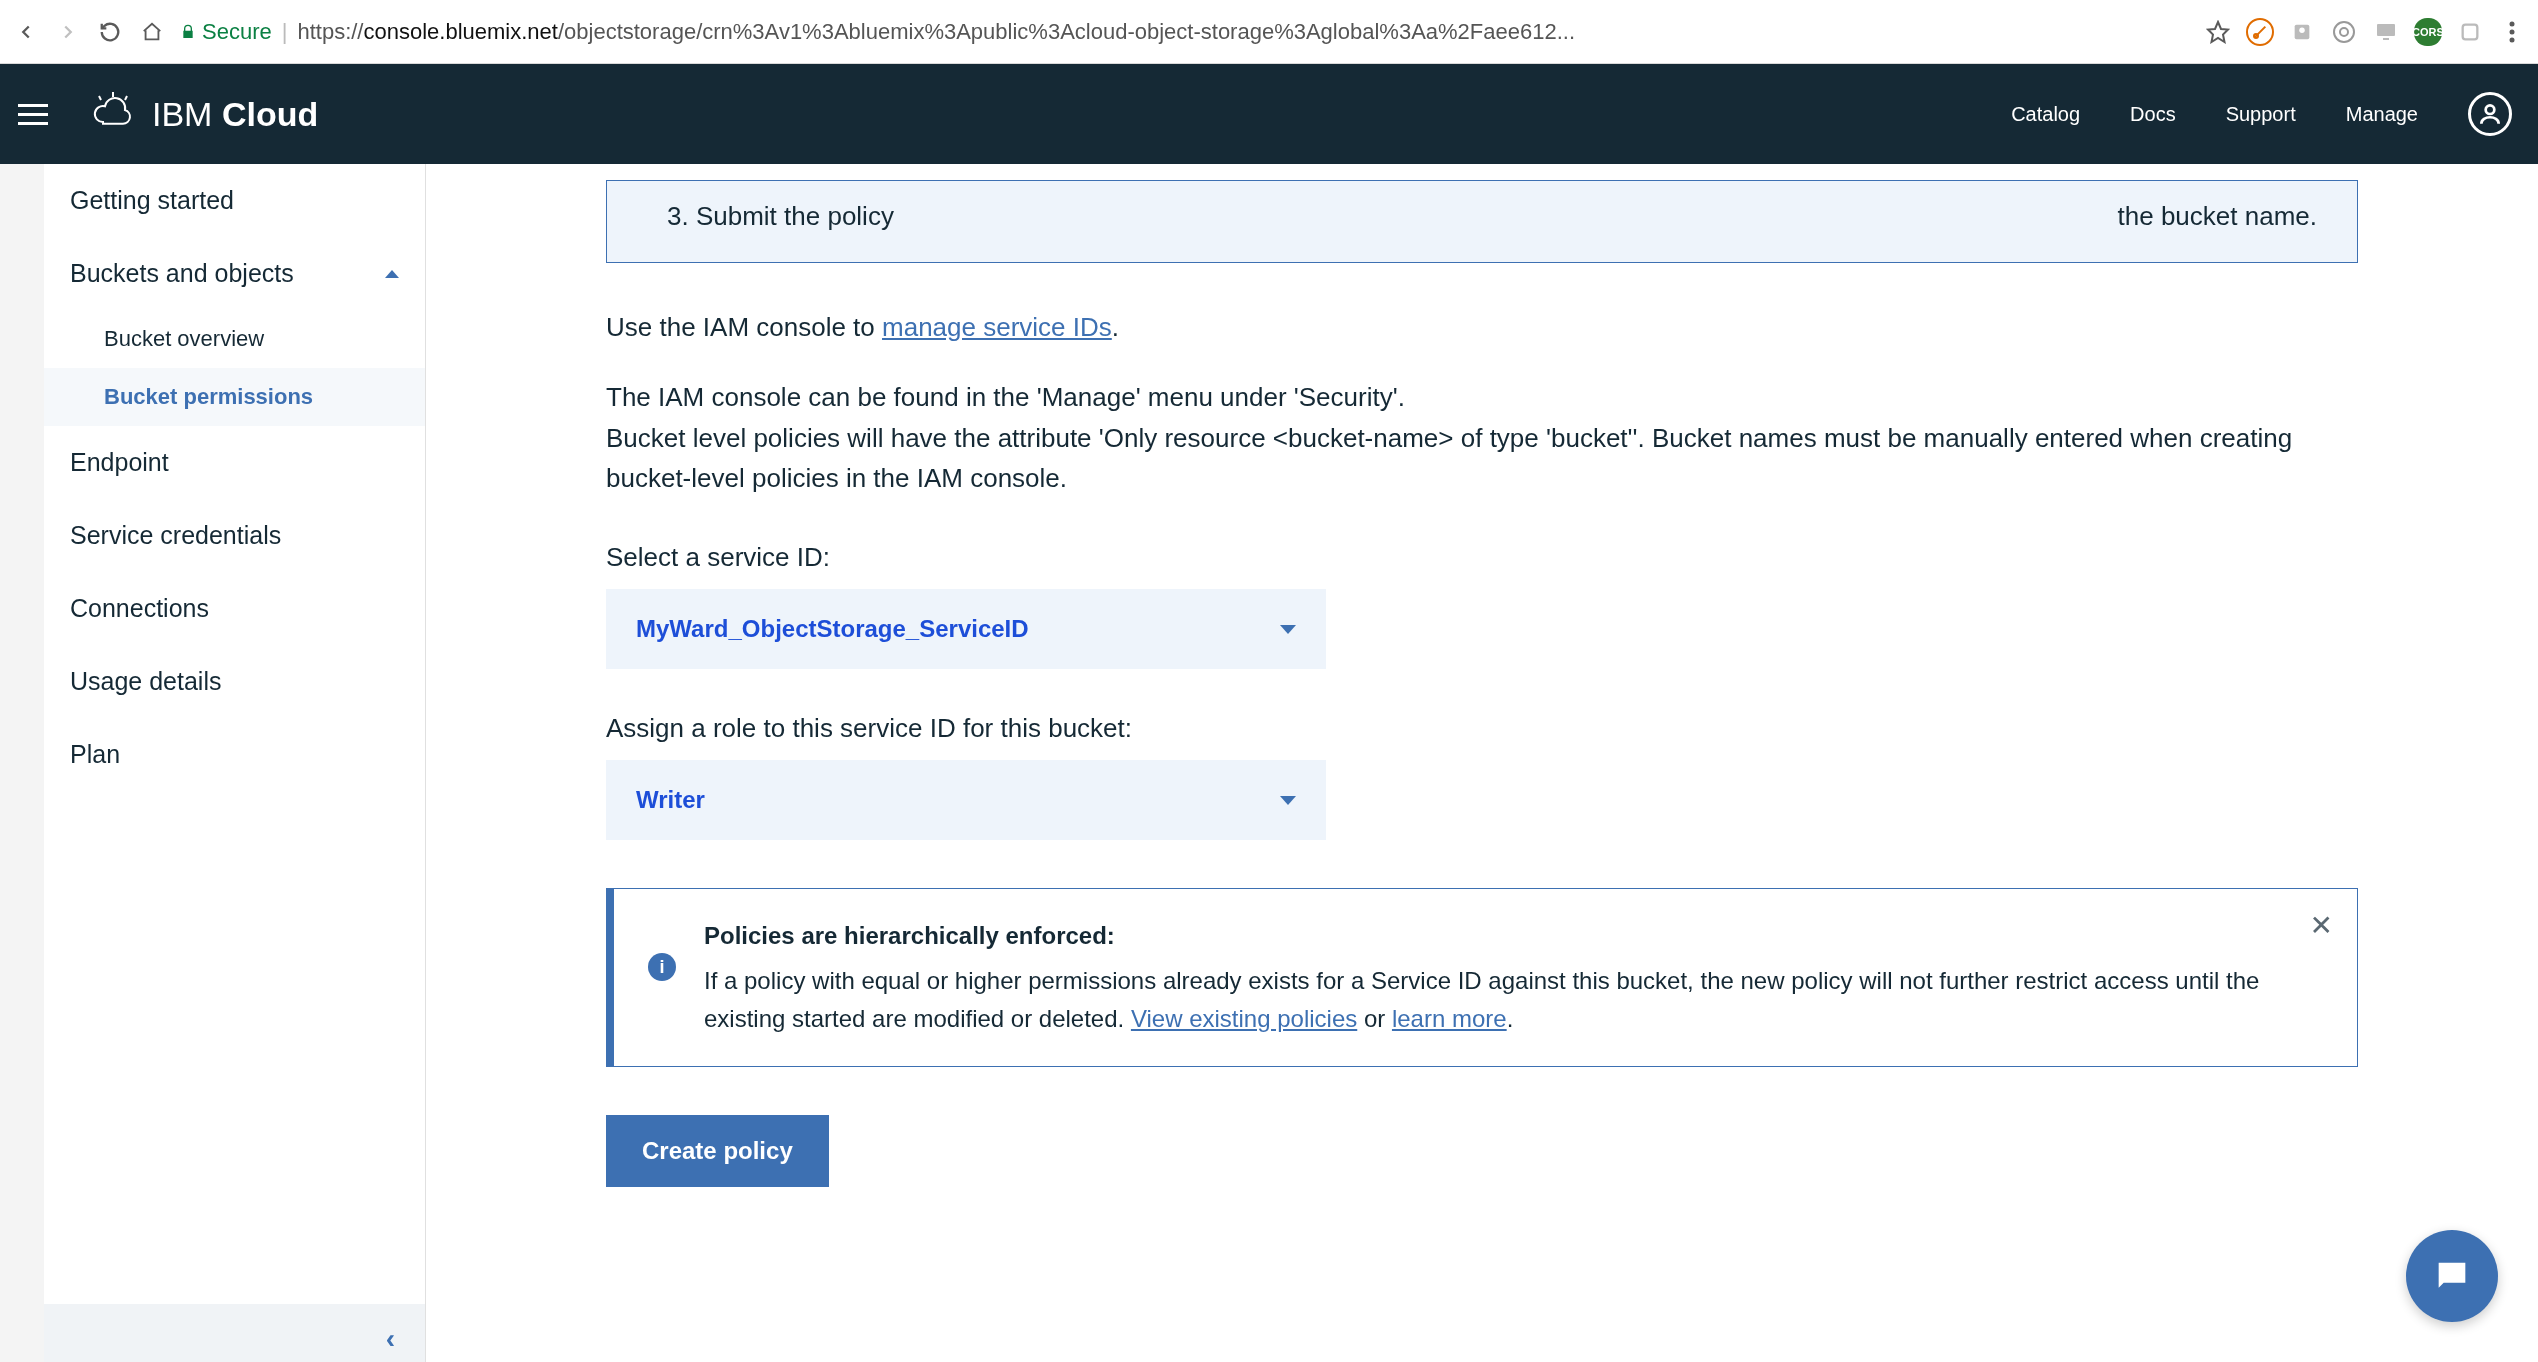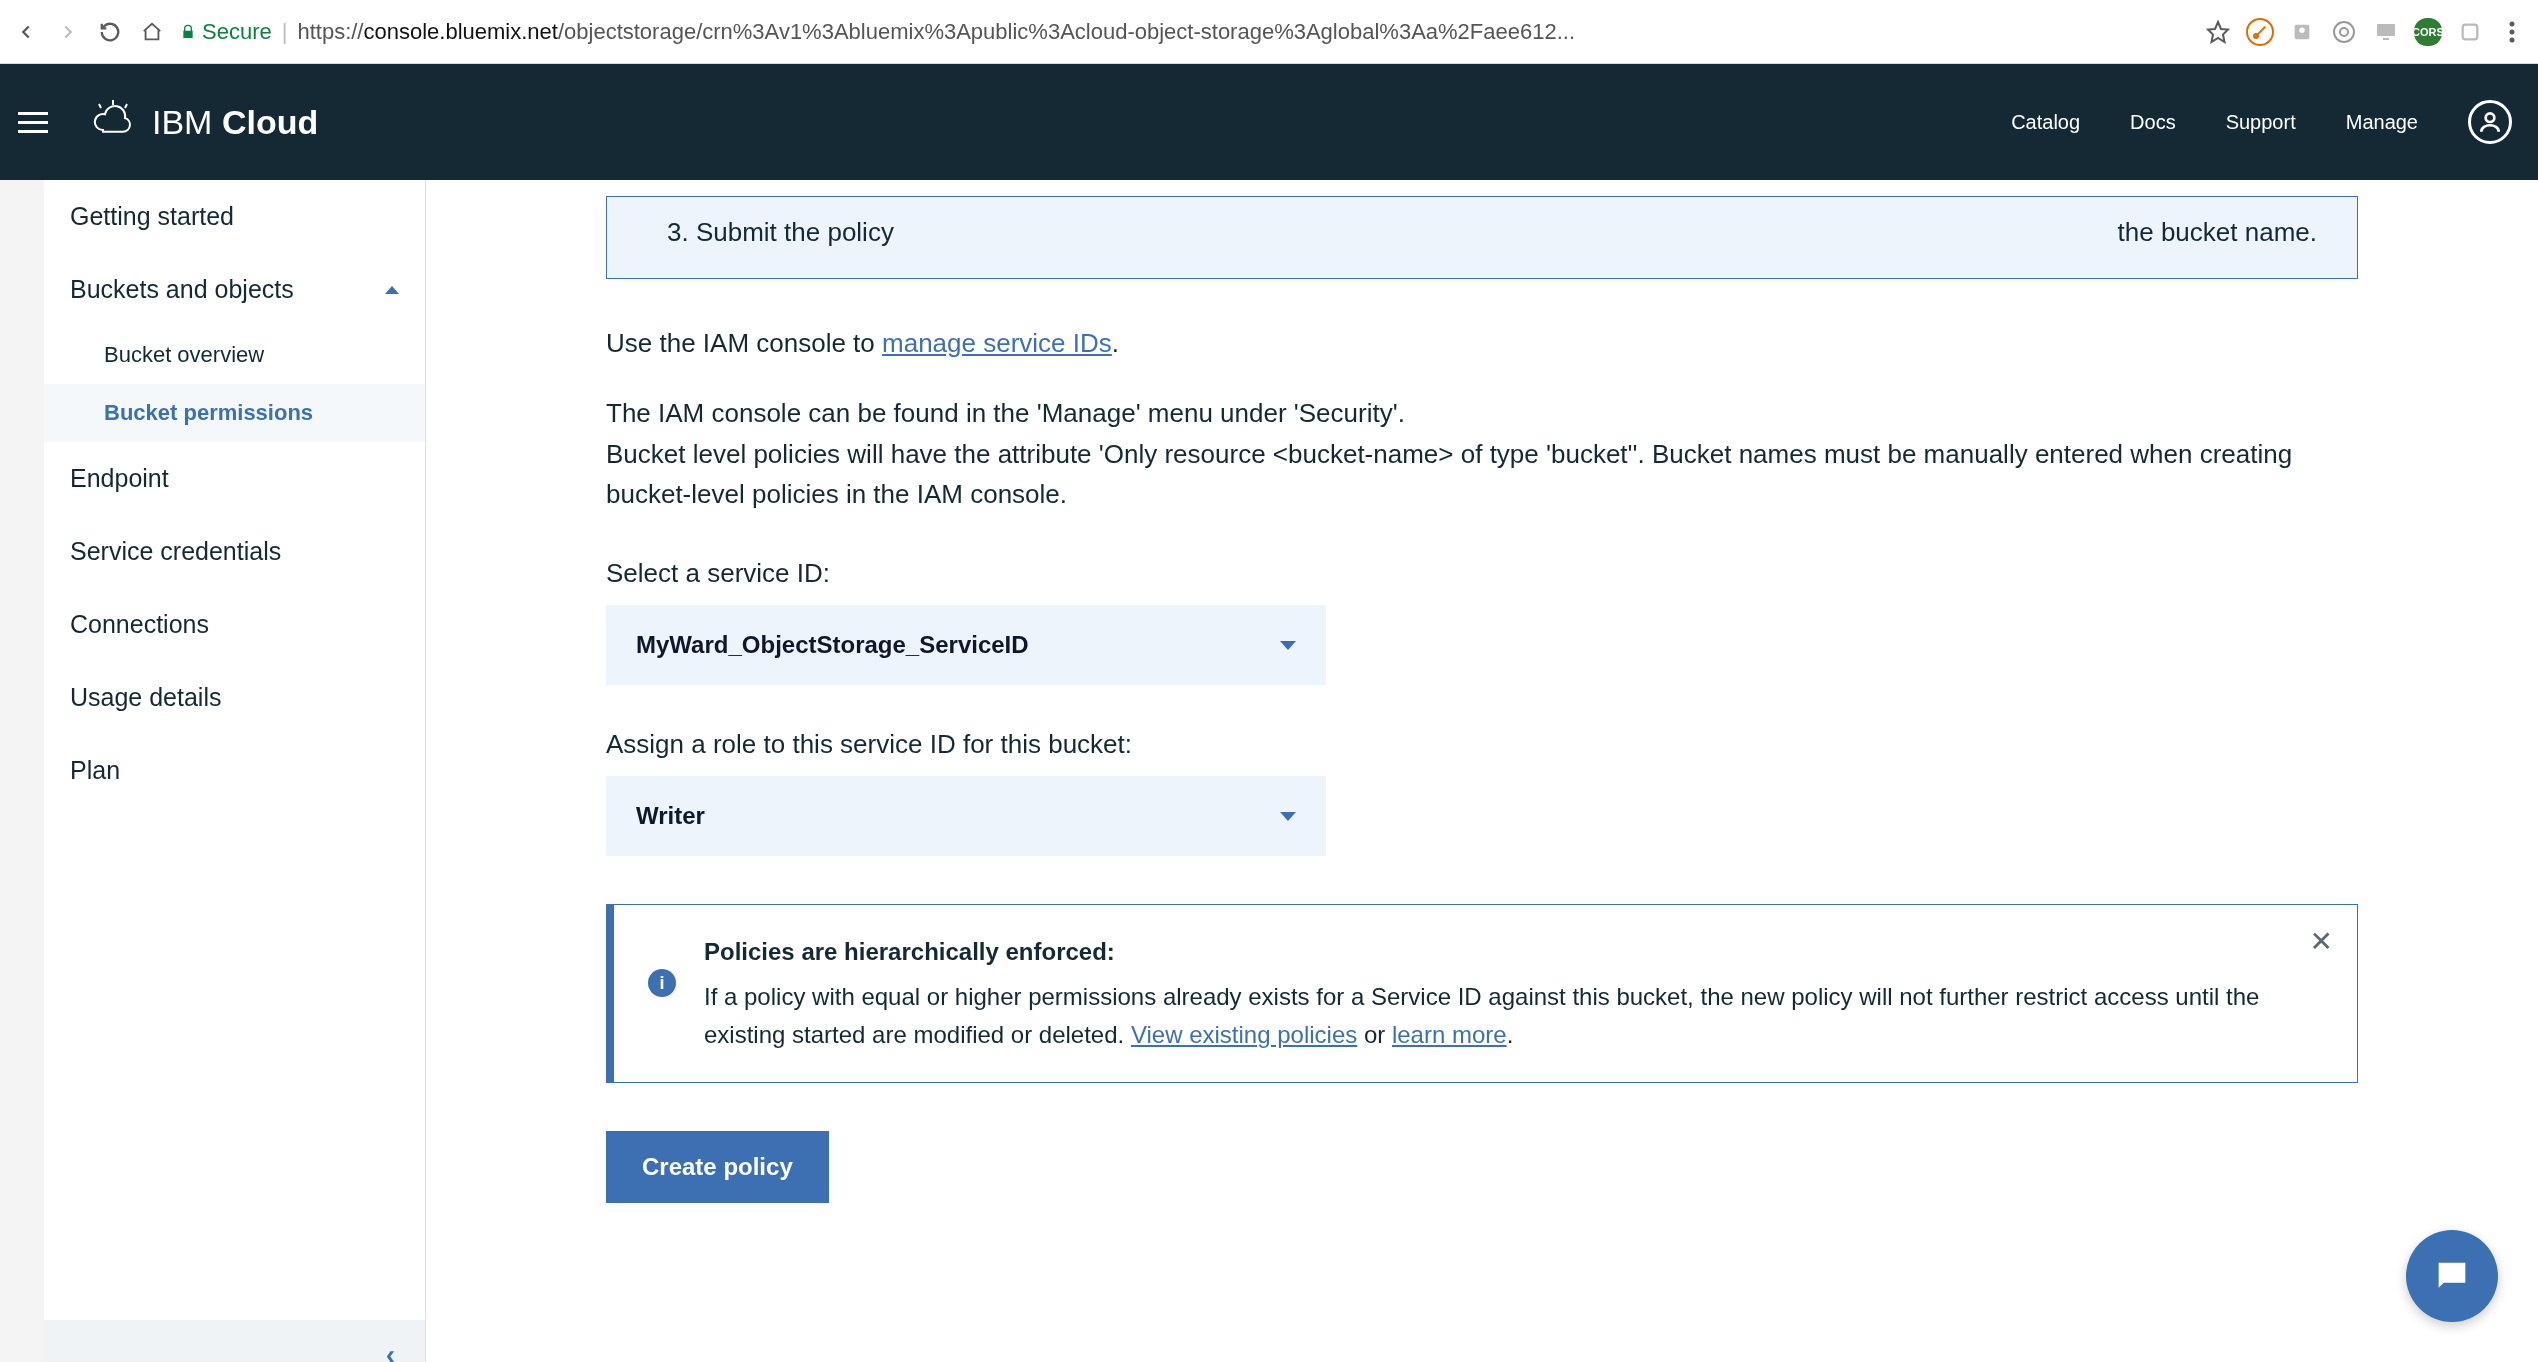--- a/index.html
+++ b/index.html
@@ -51,21 +51,21 @@
     width: 28px; height: 28px; border-radius: 13px;
     display: flex; align-items: center; justify-content: center;
     font-size: 12px;
   }
   .ext.orange { border: 2px solid #e06c00; color: #e06c00; border-radius: 50%; }
   .ext.cors { background: #2e7d32; color: #fff; font-weight: bold; font-size: 11px; }
   .ext.monitor { color: #bbb; }
 
   
   .top-nav {
-    height: 116px;
+    height: 100px;
     background: #152935;
     color: #fff;
     display: flex;
     align-items: center;
     padding: 0 26px 0 18px;
     justify-content: space-between;
   }
   .top-left { display: flex; align-items: center; gap: 26px; }
   .hamburger {
     width: 44px; height: 44px;
@@ -187,21 +187,21 @@
   .dropdown {
     width: 720px;
     height: 80px;
     background: #eef4fb;
     display: flex;
     align-items: center;
     justify-content: space-between;
     padding: 0 30px;
     cursor: pointer;
   }
-  .dropdown .dd-label { font-size: 24px; font-weight: 600; color: #0f172a; }
+  .dropdown .dd-label { font-size: 24px; font-weight: 600; color: #1d4ed8; }
   .dropdown .caret-down {
     width: 0; height: 0;
     border-left: 8px solid transparent;
     border-right: 8px solid transparent;
     border-top: 9px solid #3d70b2;
   }
   .alert {
     margin-top: 48px;
     border: 1px solid #3d70b2;
     border-left: 8px solid #3d70b2;

